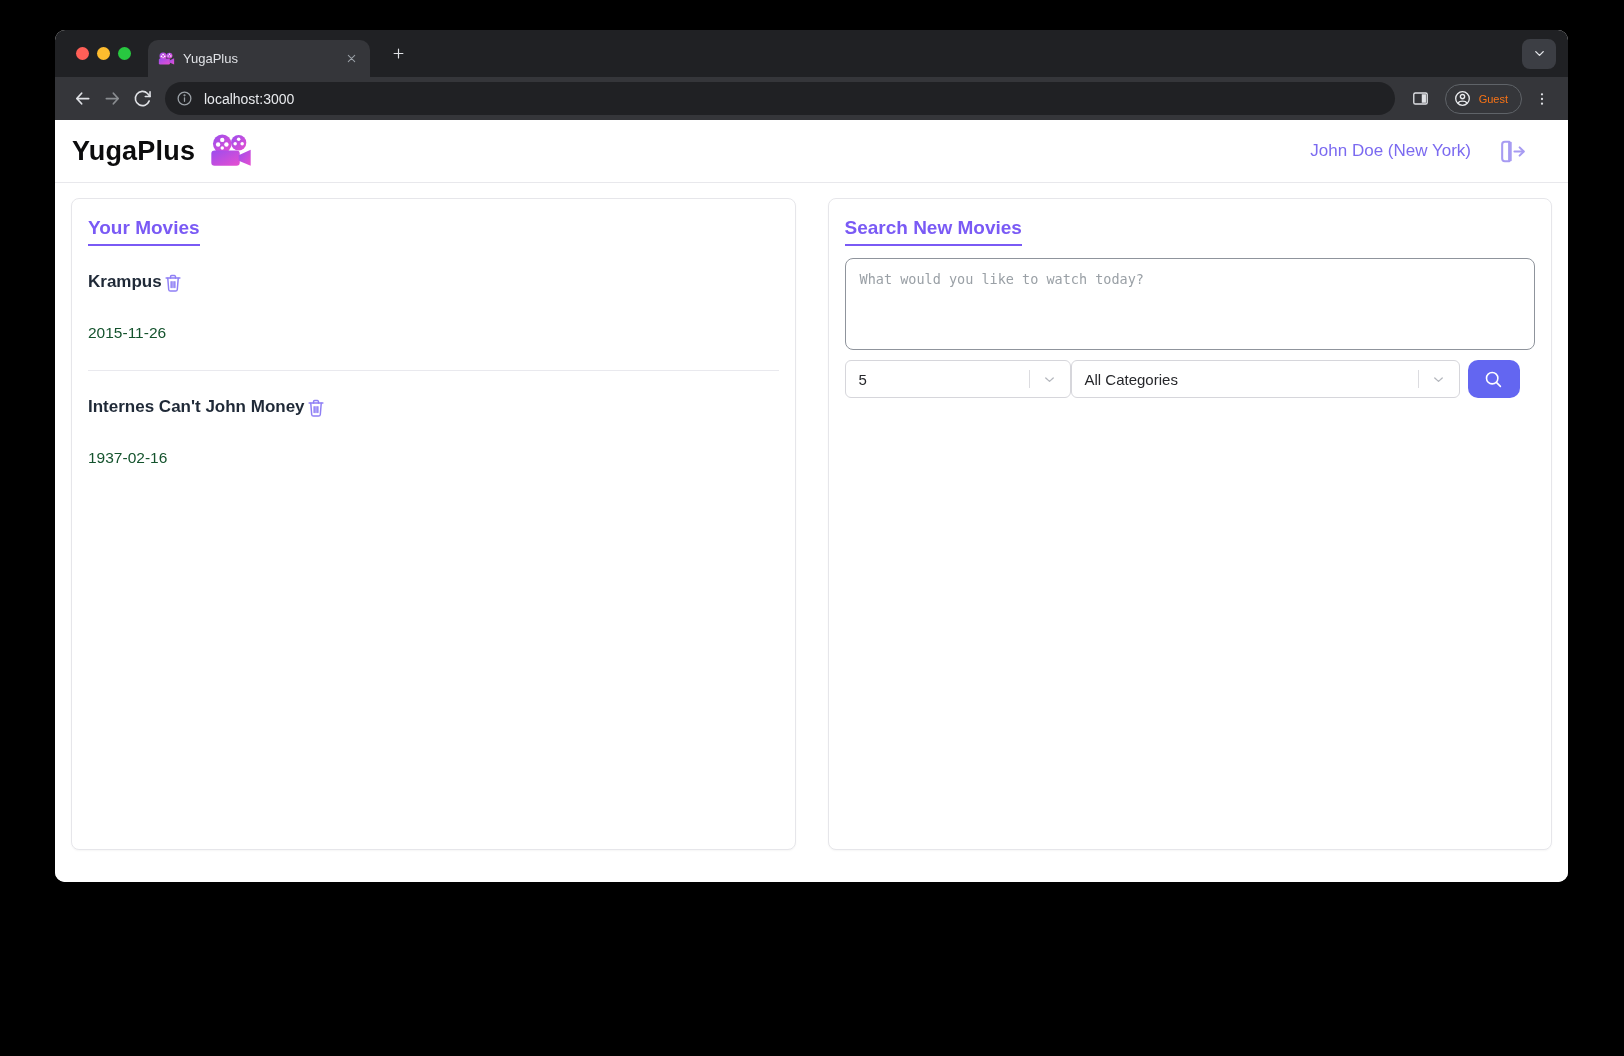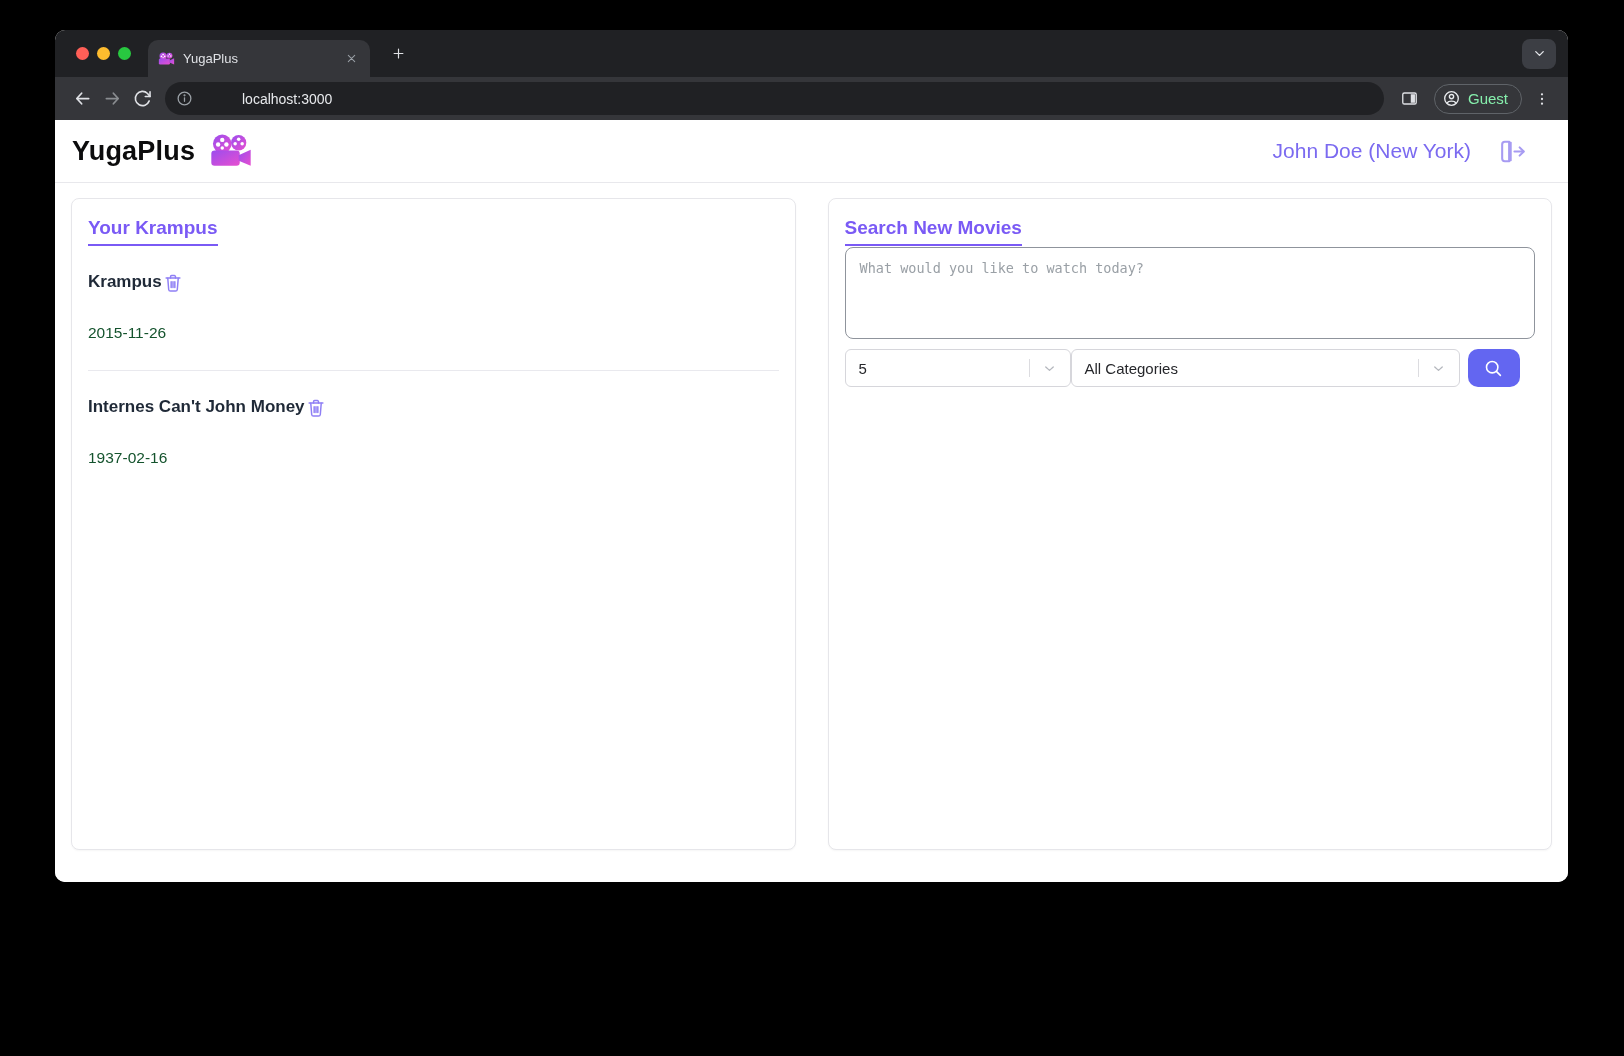--- a/index.html
+++ b/index.html
@@ -29,58 +29,58 @@
   .newtab { margin-left:14px; width:28px; height:28px; display:flex; align-items:center; justify-content:center; border-radius:6px; }
   .strip-spacer { flex:1; }
   .strip-chevron { width:34px; height:30px; margin-right:12px; background:#3c3e44; border-radius:8px; display:flex; align-items:center; justify-content:center; }
   .toolbar { height:43px; background:#35363a; display:flex; align-items:center; padding:0 12px; flex:none; }
   .nav-btn { width:30px; height:30px; display:flex; align-items:center; justify-content:center; border-radius:50%; flex:none; }
   .urlbar {
     flex:1; height:33px; background:#202124; border-radius:17px;
     display:flex; align-items:center; padding:0 6px 0 6px; margin:0 10px 0 8px; gap:7px; min-width:0;
   }
   .url-info { width:26px; height:26px; border-radius:50%; display:flex; align-items:center; justify-content:center; flex:none; }
-  .url-text { color:#e8eaed; font-size:14px;margin-left:38px; }
+  .url-text { color:#e8eaed; font-size:14px; }
   .side-panel-btn { width:32px; height:30px; display:flex; align-items:center; justify-content:center; flex:none; }
   .guest-pill {
     margin-left:8px; height:30px; border:1px solid #5f6368; border-radius:16px;
     display:flex; align-items:center; gap:7px; padding:0 13px 0 7px; flex:none;
   }
-  .guest-label { color:#86efac; font-size:15px; }
+  .guest-label { color:#f97316; font-size:11px; }
   .dots-btn { width:28px; height:30px; margin-left:6px; display:flex; align-items:center; justify-content:center; flex:none; }
   
   .page { flex:1; background:#fff; display:flex; flex-direction:column; overflow:hidden; }
   .app-header {
     height:63px; flex:none; display:flex; align-items:center;
     padding:0 40px 0 17px; border-bottom:1px solid #e8e8ec; background:#fff;
   }
   .brand { font-size:27px; font-weight:700; color:#0c0c0d; letter-spacing:.2px; }
   .brand-logo { margin-left:14px; display:flex; }
   .hdr-spacer { flex:1; }
-  .user-link { color:var(--user-link); font-size:21px;text-align:right; }
+  .user-link { color:var(--user-link); font-size:17px;text-align:right; }
   .logout-btn { margin-left:26px; display:flex; align-items:center; }
   .main { flex:1; display:flex; gap:32px; padding:15px 16px 32px 16px; overflow:hidden; }
   .card {
     flex:1; background:#fff; border:1px solid #e6e6ea; border-radius:8px;
     box-shadow:0 1px 2px rgba(0,0,0,.04); padding:18px 16px; overflow:hidden;
   }
   .section-title {
     display:inline-block; color:var(--accent); font-size:19px; font-weight:700;
     padding-bottom:5px; border-bottom:2px solid var(--accent);
   }
   
   .movie-item { padding:26px 0 28px; }
   .movie-item:not(:last-child) { border-bottom:1px solid #e9e9ee; }
   .movie-row { display:flex; align-items:flex-start; justify-content:flex-start; margin-bottom:30px; }
   .movie-title { font-size:17px; font-weight:700; color:#1f2937; }
   .trash-btn { background:none; border:none; cursor:pointer; display:flex; padding:0; margin-right:6px; }
   .movie-date { font-size:15.5px; color:#14532d; }
   
   .search-box {
-    width:100%; height:92px; margin-top:1px; border:1px solid #8f949c; border-radius:8px;
+    width:100%; height:92px; margin-top:12px; border:1px solid #8f949c; border-radius:8px;
     padding:12px 14px; resize:none; font-family:"DejaVu Sans Mono", monospace; font-size:13.5px; color:#333;
     display:block; outline:none; background:#fff;
   }
   .search-box::placeholder { color:#9aa0a6; }
   .controls { display:flex; margin-top:10px; height:38px; }
   .select {
     border:1px solid #d6d6db; border-radius:6px; background:#fff;
     display:flex; align-items:center; padding-left:13px; font-size:15px; color:#26272b; cursor:pointer;
   }
   .select-rank { width:226px; }
@@ -232,21 +232,21 @@
           <rect x="8.6" y="4.5" width="2.8" height="15" fill="#a79bf2" stroke="none" rx="0.6"></rect>
           <path d="M13.5 12h7"></path>
             <polyline points="17.5 8.8 20.7 12 17.5 15.2"></polyline>
         </svg>
       </span>
     </div>
 
     <div class="main">
 
       <section class="card">
-        <h2 class="section-title">Your Krampus</h2>
+        <h2 class="section-title">Your Movies</h2>
 
         <div class="movie-item">
           <div class="movie-row">
             <span class="movie-title">Krampus</span>
             <button class="trash-btn">
               <svg width="22" height="22" viewBox="0 0 24 24" fill="none" stroke="#8f7ff5" stroke-width="1.6" stroke-linecap="round" stroke-linejoin="round">
                 <path d="M4.5 6.5h15"></path>
                   <path d="M9.3 6.5V5.1a1.2 1.2 0 0 1 1.2-1.2h3a1.2 1.2 0 0 1 1.2 1.2v1.4"></path>
                 <path d="M6.3 6.9l1 12.2a1.9 1.9 0 0 0 1.9 1.7h5.6a1.9 1.9 0 0 0 1.9-1.7l1-12.2"></path>
                 <path d="M10 10.5v6.5M12 10.5v6.5M14 10.5v6.5"></path>

